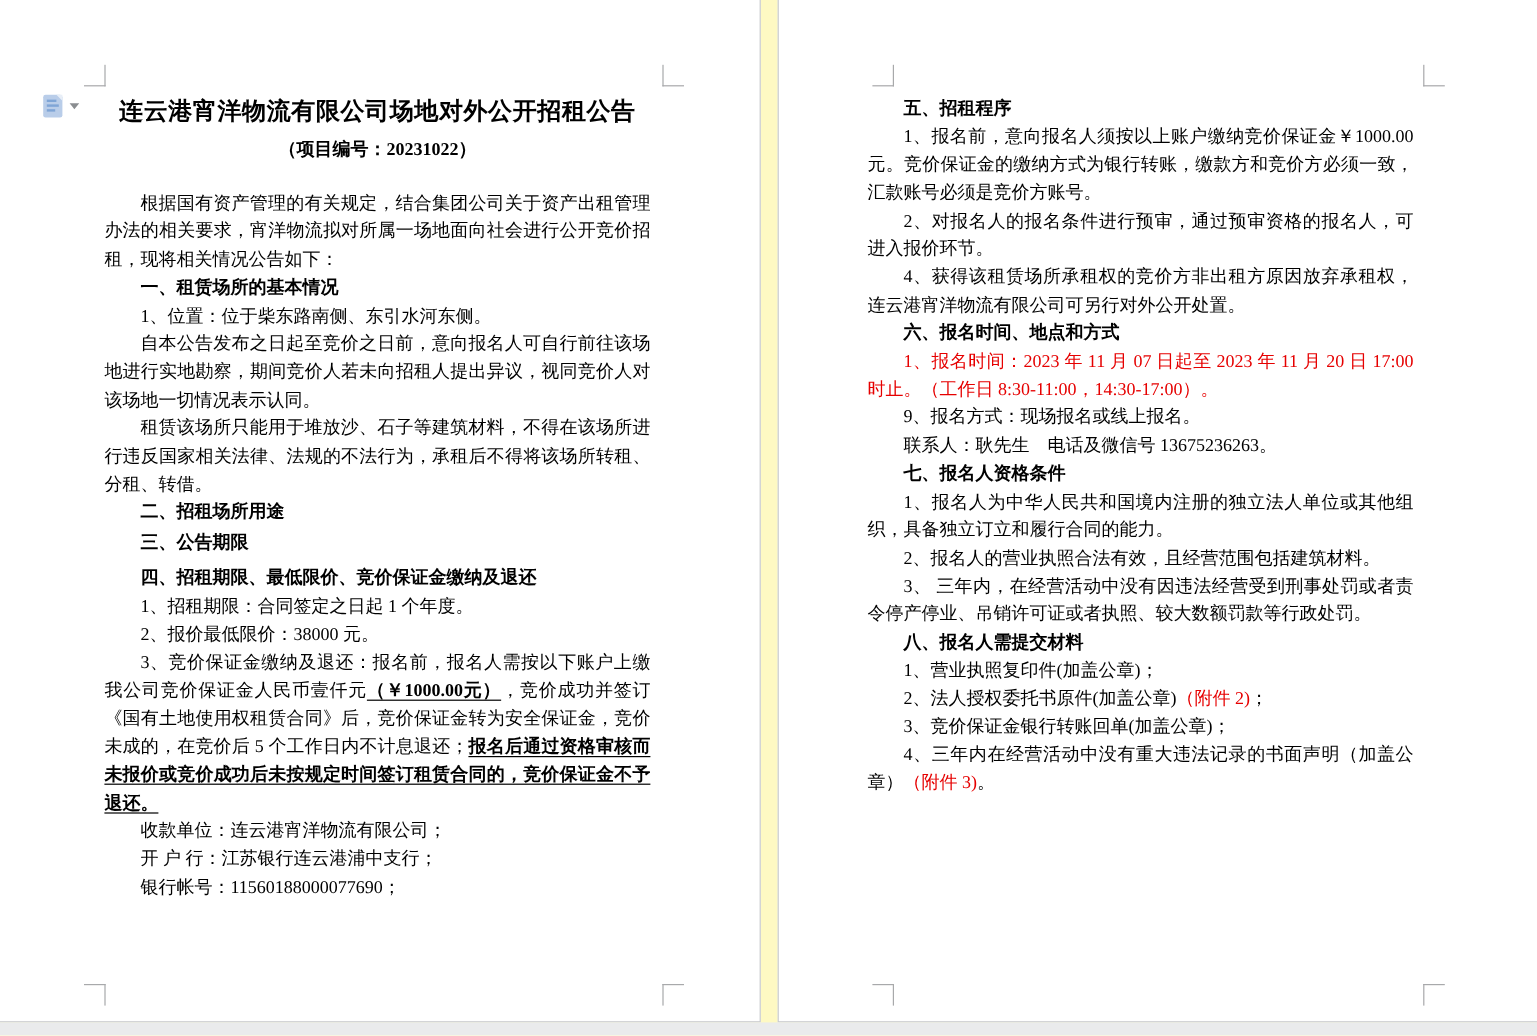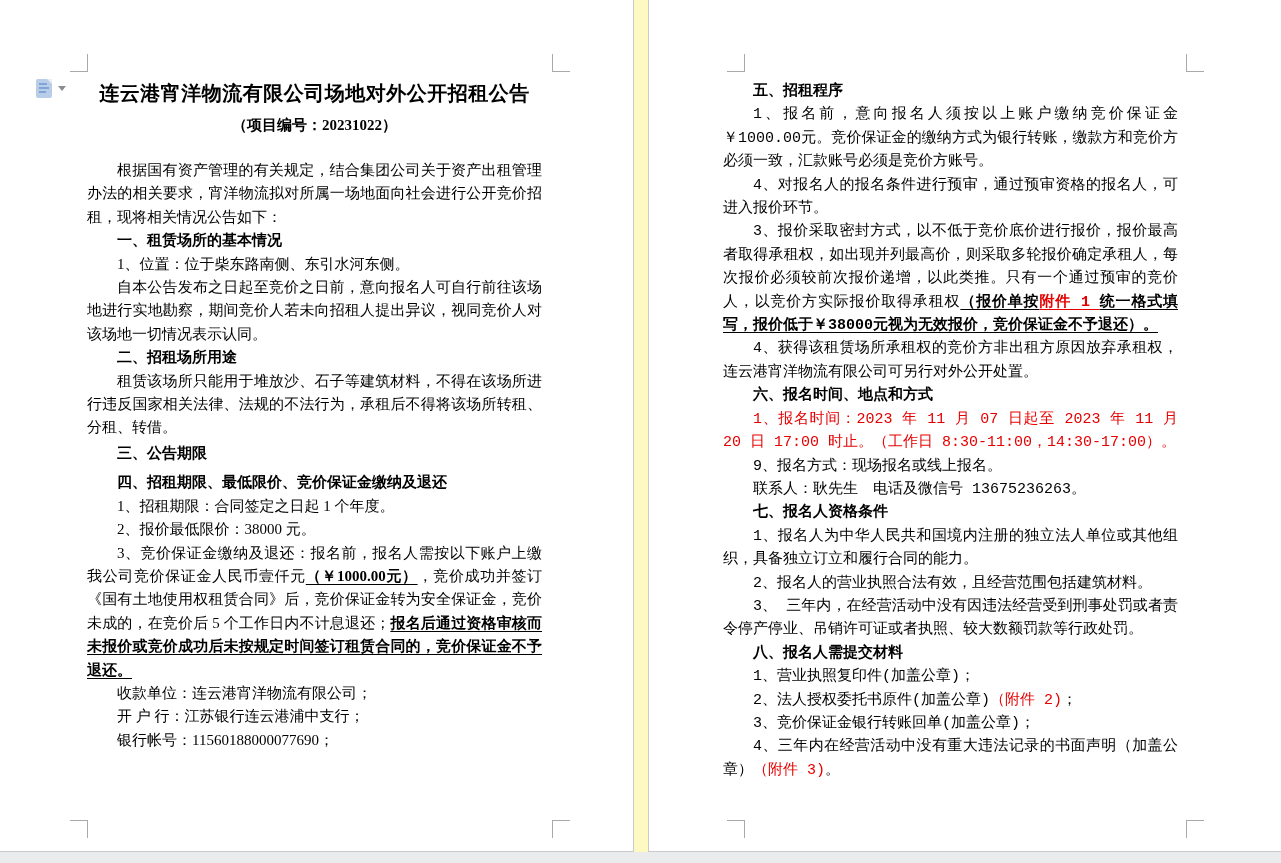--- a/index.html
+++ b/index.html
@@ -44,21 +44,21 @@
   .clipboard .ln2{top:8px;width:10px;}
   .clipboard .ln3{top:12px;width:7px;}
   .drop-arrow{
     position:absolute;left:24px;top:9px;width:0;height:0;
     border-left:4px solid transparent;border-right:4px solid transparent;
     border-top:5px solid #8a8d90;
   }
   
   .content{position:absolute;font-size:15px;line-height:23.4px;}
   .content-left{left:87px;top:77px;width:455px;}
-  .content-right{left:723px;top:80px;width:455px;font-family:Liberation Mono, monospace;}
+  .content-right{left:723px;top:80px;width:455px;}
   .doc-title{
     text-align:center;font-weight:bold;font-size:20px;line-height:32px;
     letter-spacing:.5px;
   }
   .doc-subtitle{
     text-align:center;font-weight:bold;font-size:15px;line-height:32px;
   }
   .para{
     margin:0;text-indent:2em;
     text-align:justify;text-align-last:left;
@@ -99,39 +99,38 @@
   </div>
 
   <div class="content content-left">
     <div class="doc-title">连云港宵洋物流有限公司场地对外公开招租公告</div>
     <div class="doc-subtitle">（项目编号：20231022）</div>
     <div>
         <p class="para" style="margin-top: 18px;"><span>根据国有资产管理的有关规定，结合集团公司关于资产出租管理办法的相关要求，宵洋物流拟对所属一场地面向社会进行公开竞价招租，现将相关情况公告如下：</span></p>
         <p class="para para-h"><span>一、租赁场所的基本情况</span></p>
         <p class="para"><span>1、位置：位于柴东路南侧、东引水河东侧。</span></p>
         <p class="para"><span>自本公告发布之日起至竞价之日前，意向报名人可自行前往该场地进行实地勘察，期间竞价人若未向招租人提出异议，视同竞价人对该场地一切情况表示认同。</span></p>
+        <p class="para"><span>租赁该场所只能用于堆放沙、石子等建筑材料，不得在该场所进行违反国家相关法律、法规的不法行为，承租后不得将该场所转租、分租、转借。</span></p>
         <p class="para para-h"><span>二、招租场所用途</span></p>
-        <p class="para"><span>租赁该场所只能用于堆放沙、石子等建筑材料，不得在该场所进行违反国家相关法律、法规的不法行为，承租后不得将该场所转租、分租、转借。</span></p>
         <p class="para para-h" style="margin-top: 2px;"><span>三、公告期限</span></p>
         <p class="para para-h" style="margin-top: 6px;"><span>四、招租期限、最低限价、竞价保证金缴纳及退还</span></p>
         <p class="para"><span>1、招租期限：合同签定之日起 1 个年度。</span></p>
         <p class="para"><span>2、报价最低限价：38000 元。</span></p>
         <p class="para"><span>3、竞价保证金缴纳及退还：报名前，报名人需按以下账户上缴我公司竞价保证金人民币壹仟元</span><span class="run-bu">（￥1000.00元）</span><span>，竞价成功并签订《国有土地使用权租赁合同》后，竞价保证金转为安全保证金，竞价未成的，在竞价后 5 个工作日内不计息退还；</span><span class="run-bu">报名后通过资格审核而未报价或竞价成功后未按规定时间签订租赁合同的，竞价保证金不予退还。</span></p>
         <p class="para"><span>收款单位：连云港宵洋物流有限公司；</span></p>
         <p class="para"><span>开 户 行：江苏银行连云港浦中支行；</span></p>
         <p class="para"><span>银行帐号：11560188000077690；</span></p>
       </div>
   </div>
 
   <div class="content content-right">
     <div>
         <p class="para para-h"><span>五、招租程序</span></p>
         <p class="para"><span>1、报名前，意向报名人须按以上账户缴纳竞价保证金￥1000.00元。竞价保证金的缴纳方式为银行转账，缴款方和竞价方必须一致，汇款账号必须是竞价方账号。</span></p>
-        <p class="para"><span>4、对报名人的报名条件进行预审，通过预审资格的报名人，可进入报价环节。</span></p>
-        <p class="para"><span>3、报价采取密封方式，以不低于竞价底价进行报价，报价最高者取得承租权，如出现并列最高价，则采取多轮报价确定承租人，每次报价必须较前次报价递增，以此类推。只有一个通过预审的竞价人，以竞价方实际报价取得承租权</span><span class="run-bu">（报价单按</span><span class="run-rbu">附件 1 </span><span class="run-bu">统一格式填写，报价低于￥38000元视为无效报价，竞价保证金不予退还）。</span></p>
+        <p class="para"><span>2、对报名人的报名条件进行预审，通过预审资格的报名人，可进入报价环节。</span></p>
         <p class="para"><span>4、获得该租赁场所承租权的竞价方非出租方原因放弃承租权，连云港宵洋物流有限公司可另行对外公开处置。</span></p>
         <p class="para para-h"><span>六、报名时间、地点和方式</span></p>
         <p class="para red"><span>1、报名时间：2023 年 11 月 07 日起至 2023 年 11 月 20 日 17:00 时止。（工作日 8:30-11:00，14:30-17:00）。</span></p>
         <p class="para"><span>9、报名方式：现场报名或线上报名。</span></p>
         <p class="para"><span>联系人：耿先生　电话及微信号 13675236263。</span></p>
         <p class="para para-h"><span>七、报名人资格条件</span></p>
         <p class="para"><span>1、报名人为中华人民共和国境内注册的独立法人单位或其他组织，具备独立订立和履行合同的能力。</span></p>
         <p class="para"><span>2、报名人的营业执照合法有效，且经营范围包括建筑材料。</span></p>
         <p class="para"><span>3、 三年内，在经营活动中没有因违法经营受到刑事处罚或者责令停产停业、吊销许可证或者执照、较大数额罚款等行政处罚。</span></p>
         <p class="para para-h"><span>八、报名人需提交材料</span></p>

